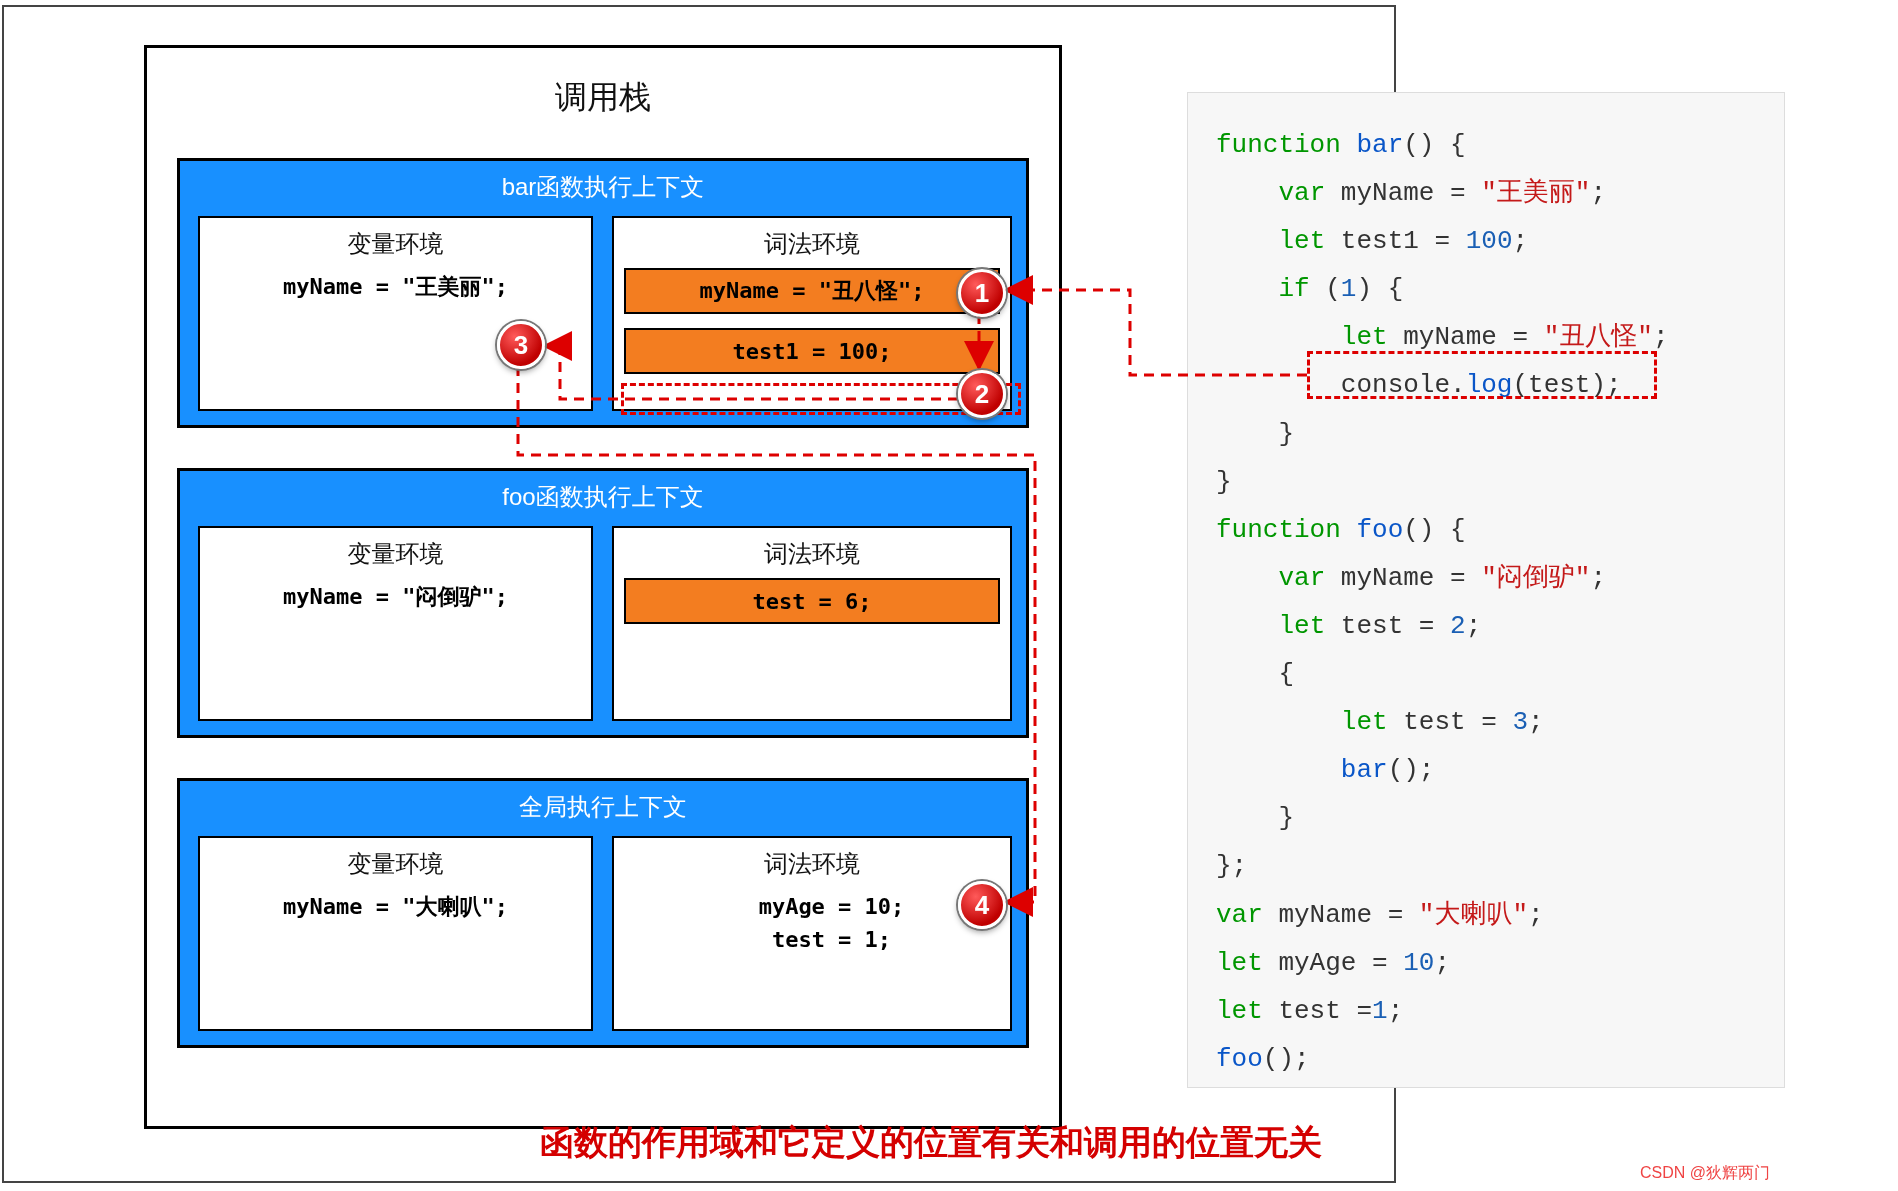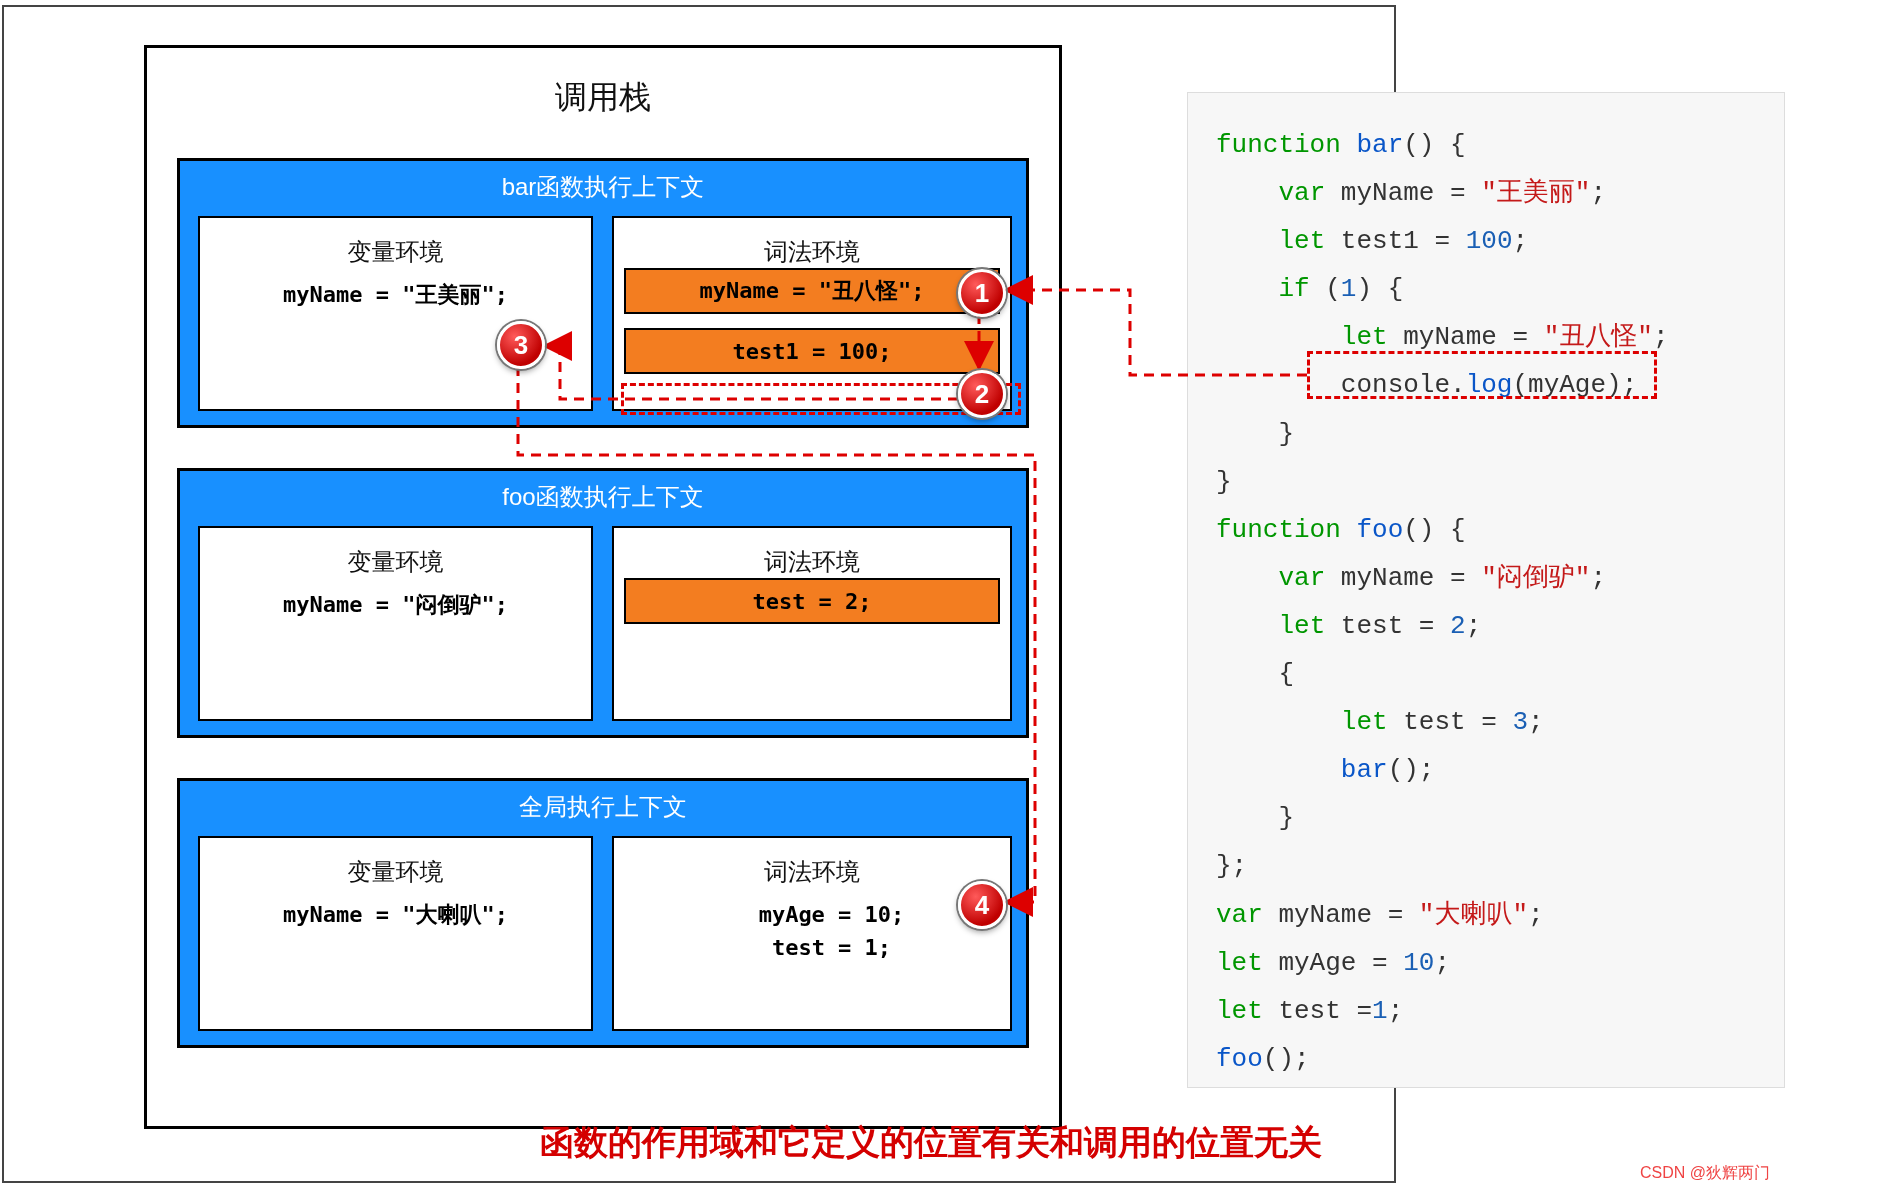--- a/index.html
+++ b/index.html
@@ -3,21 +3,21 @@
 <meta charset="utf-8">
 <style>
 html,body{margin:0;padding:0;font-family:"Microsoft YaHei","PingFang SC",Arial,sans-serif;background:#fff}
 .canvas{position:relative;width:1898px;height:1191px}
 .diagram-border{position:absolute;left:2px;top:5px;width:1394px;height:1178px;border:2px solid #444;box-sizing:border-box}
 .stack-outer{position:absolute;left:144px;top:45px;width:918px;height:1084px;border:3px solid #000;box-sizing:border-box}
 .stack-title{position:absolute;left:0;right:0;top:28px;text-align:center;font-size:32px;color:#111}
 .ctx{position:absolute;background:#1890ff;border:3px solid #000;box-sizing:border-box}
 .ctx-title{position:absolute;left:0;right:0;top:10px;text-align:center;font-size:24px;color:#fff}
 .env-box{position:absolute;background:#fff;border:2px solid #000;box-sizing:border-box}
-.env-title{text-align:center;font-size:24px;color:#111;margin-top:18px}
+.env-title{text-align:center;font-size:24px;color:#111;margin-top:10px}
 .env-line{text-align:center;font-family:Menlo,Consolas,monospace;font-size:22px;font-weight:bold;margin-top:12px;white-space:pre}
 .lex-slot{position:absolute;left:10px;right:10px;height:46px;background:#f37d20;border:2px solid #000;box-sizing:border-box;display:flex;align-items:center;justify-content:center;font-family:Menlo,Consolas,monospace;font-size:22px;font-weight:bold}
 .badge{position:absolute;width:42px;height:42px;border-radius:50%;background:radial-gradient(circle at 35% 30%,#ff5a5a,#c00000 70%);border:3px solid #fff;box-shadow:0 0 0 2px #777,0 3px 6px rgba(0,0,0,.4);color:#fff;font-weight:bold;font-size:26px;display:flex;align-items:center;justify-content:center;z-index:5}
 .code-panel{position:absolute;left:1187px;top:92px;width:598px;height:996px;background:#f7f7f7;border:1px solid #ddd;box-sizing:border-box;padding:28px 18px 36px 28px;font-family:Menlo,Consolas,"Courier New",monospace;font-size:26px;line-height:1.85;white-space:pre;color:#333}
 .kw{color:#009600}.id{color:#0a56c8}.str{color:#c41919}.num{color:#1a5fb4}
 .code-highlight{position:absolute;border:3px dashed #d00;box-sizing:border-box;z-index:3}
 .caption{position:absolute;left:540px;top:1120px;font-size:34px;color:#d40000;font-weight:bold}
 .credit{position:absolute;left:1640px;top:1163px;font-size:16px;color:#ef4444}
 svg.overlay{position:absolute;left:0;top:0;width:1898px;height:1191px;pointer-events:none;z-index:4}
 .dash{stroke:#d00;stroke-width:3;stroke-dasharray:10 7;fill:none}
@@ -46,21 +46,21 @@
     </div>
 
     <div class="ctx" style="left:30px;top:420px;width:852px;height:270px">
       <div class="ctx-title">foo函数执行上下文</div>
       <div class="env-box" style="left:18px;top:55px;width:395px;height:195px">
         <div class="env-title">变量环境</div>
         <div class="env-line">myName = "闷倒驴";</div>
       </div>
       <div class="env-box" style="left:432px;top:55px;width:400px;height:195px">
         <div class="env-title">词法环境</div>
-        <div class="lex-slot" style="top:50px">test = 2;</div>
+        <div class="lex-slot" style="top:50px">test = 6;</div>
       </div>
     </div>
 
     <div class="ctx" style="left:30px;top:730px;width:852px;height:270px">
       <div class="ctx-title">全局执行上下文</div>
       <div class="env-box" style="left:18px;top:55px;width:395px;height:195px">
         <div class="env-title">变量环境</div>
         <div class="env-line">myName = "大喇叭";</div>
       </div>
       <div class="env-box" style="left:432px;top:55px;width:400px;height:195px">
@@ -76,21 +76,21 @@
   <div class="badge" style="left:958px;top:881px">4</div>
 
   <div class="code-highlight" style="left:1307px;top:351px;width:350px;height:48px"></div>
   <div class="code-highlight" style="left:621px;top:383px;width:400px;height:32px"></div>
 
   <div class="code-panel"><span class="kw">function</span> <span class="id">bar</span>() {
     <span class="kw">var</span> myName = <span class="str">"王美丽"</span>;
     <span class="kw">let</span> test1 = <span class="num">100</span>;
     <span class="kw">if</span> (<span class="num">1</span>) {
         <span class="kw">let</span> myName = <span class="str">"丑八怪"</span>;
-        console.<span class="id">log</span>(<span>myAge</span>);
+        console.<span class="id">log</span>(<span>test</span>);
     }
 }
 <span class="kw">function</span> <span class="id">foo</span>() {
     <span class="kw">var</span> myName = <span class="str">"闷倒驴"</span>;
     <span class="kw">let</span> test = <span class="num">2</span>;
     {
         <span class="kw">let</span> test = <span class="num">3</span>;
         <span class="id">bar</span>();
     }
 };

